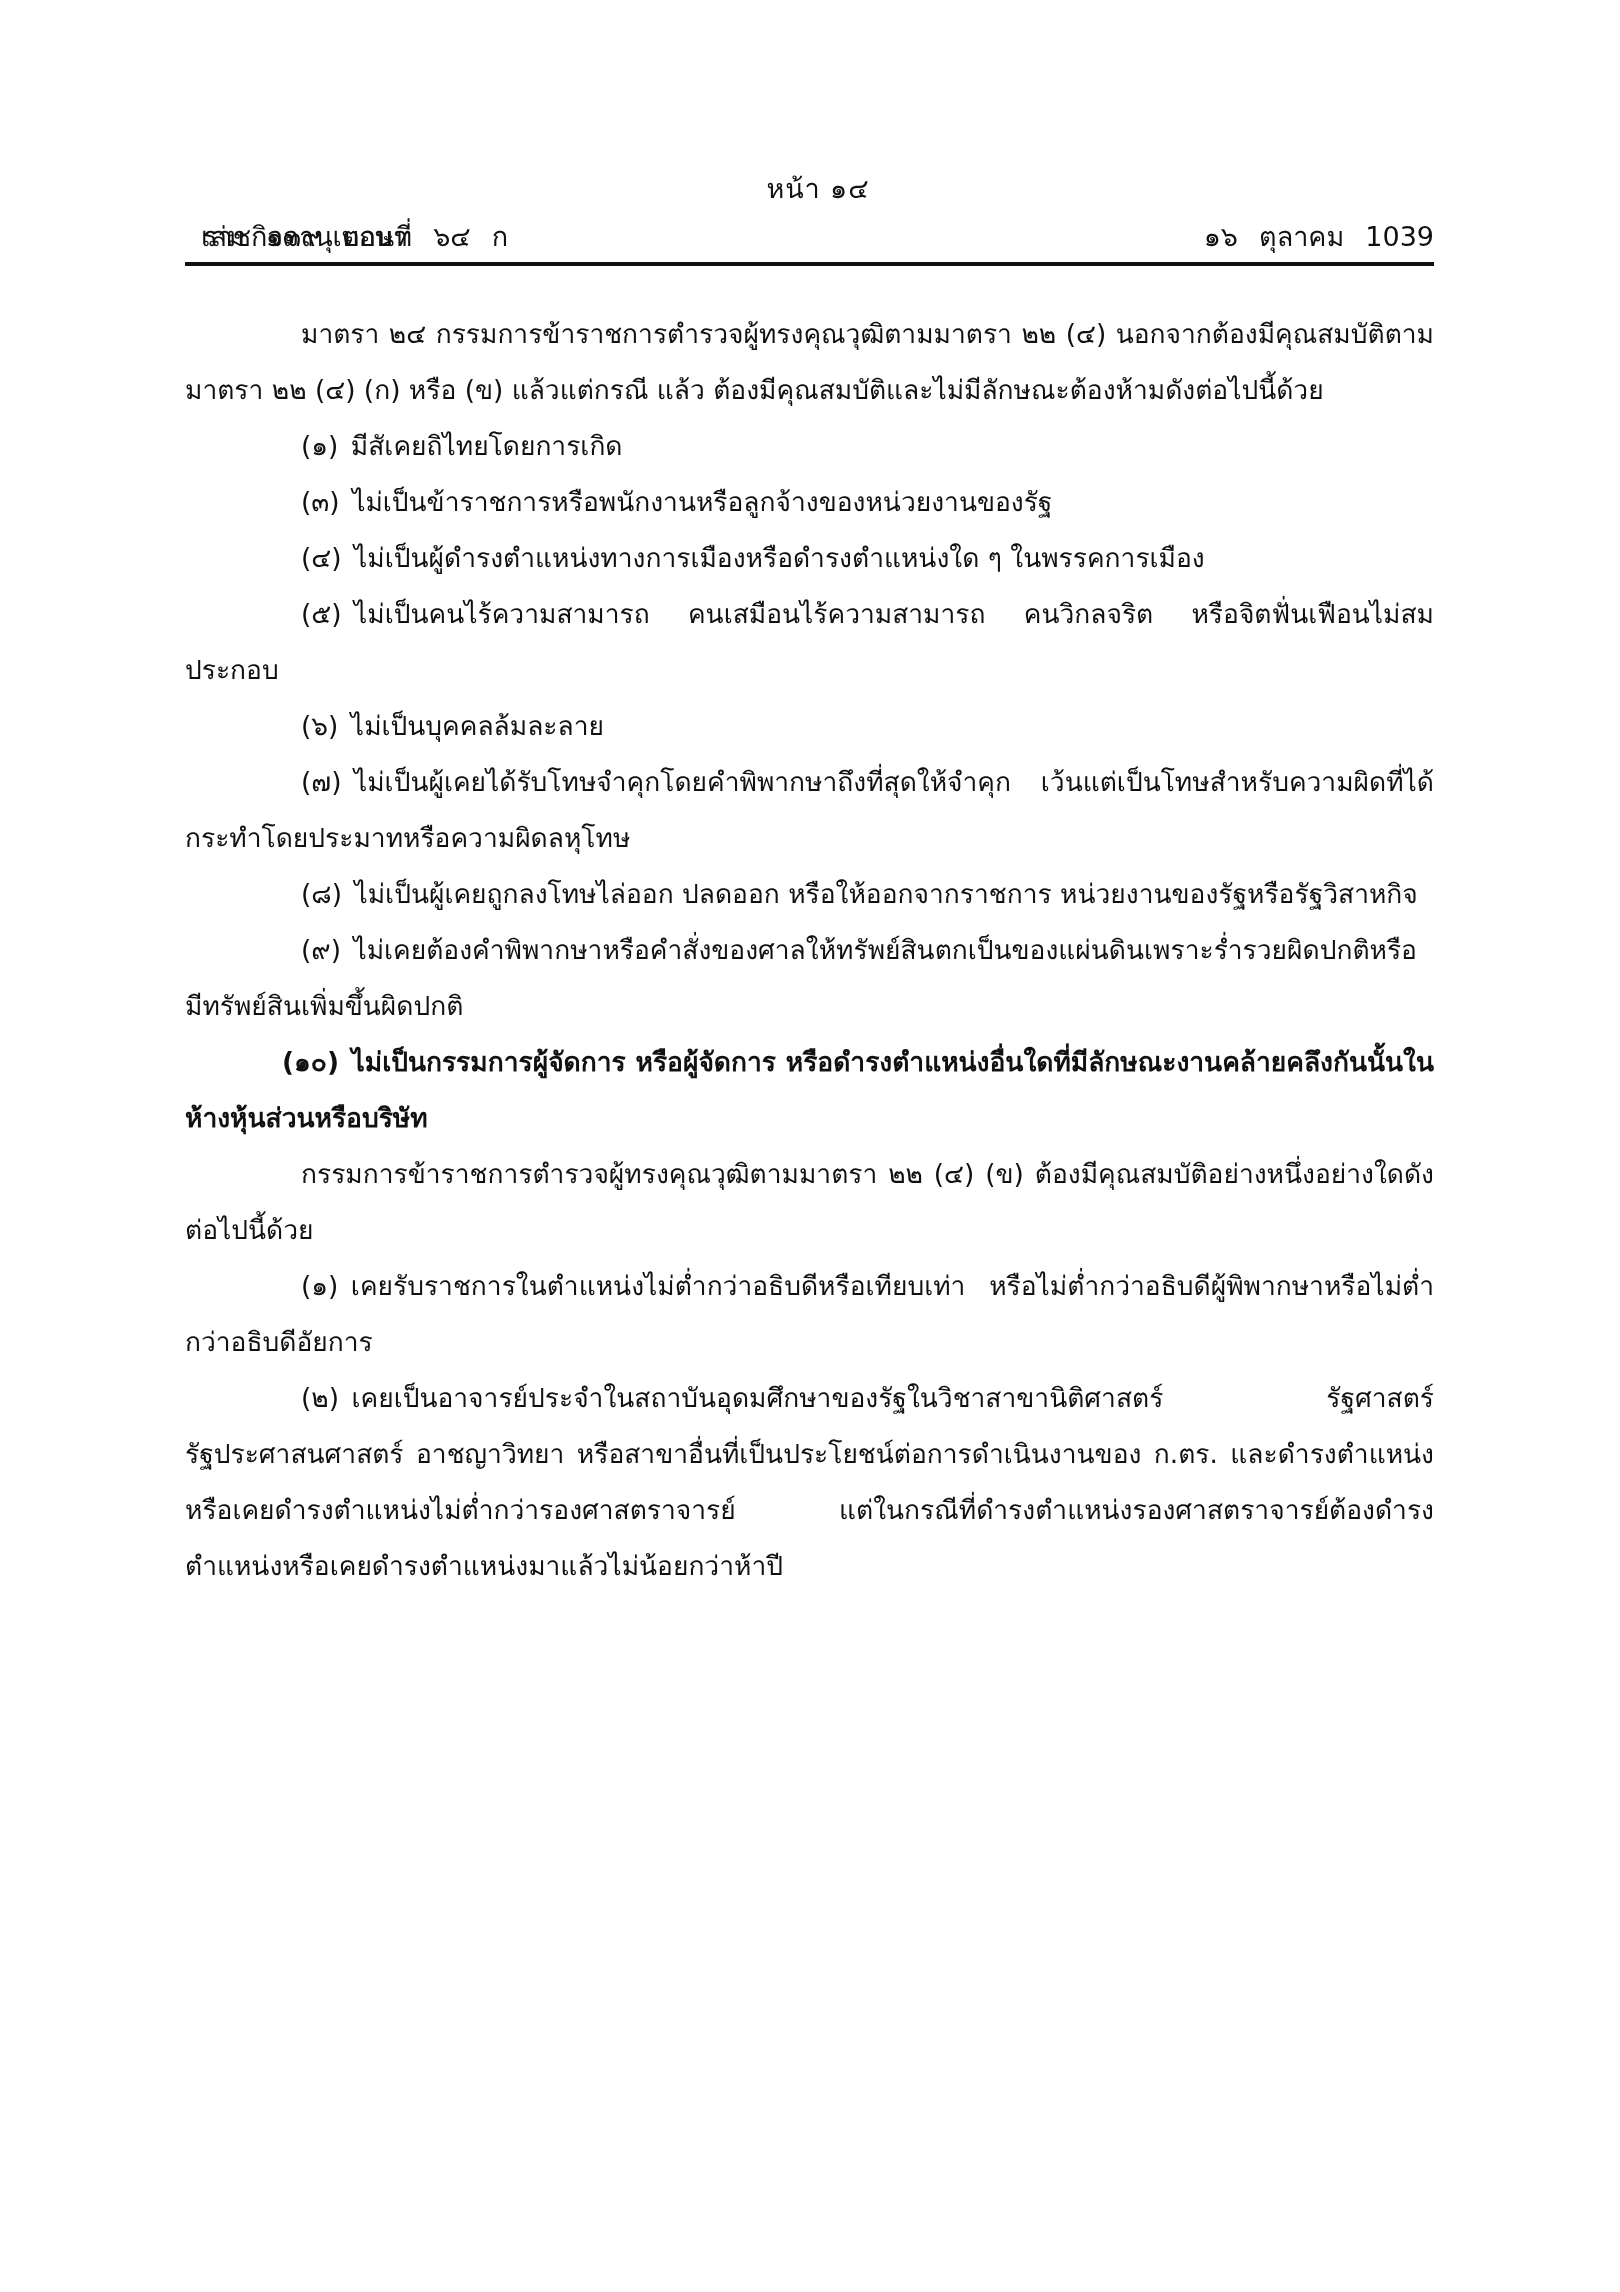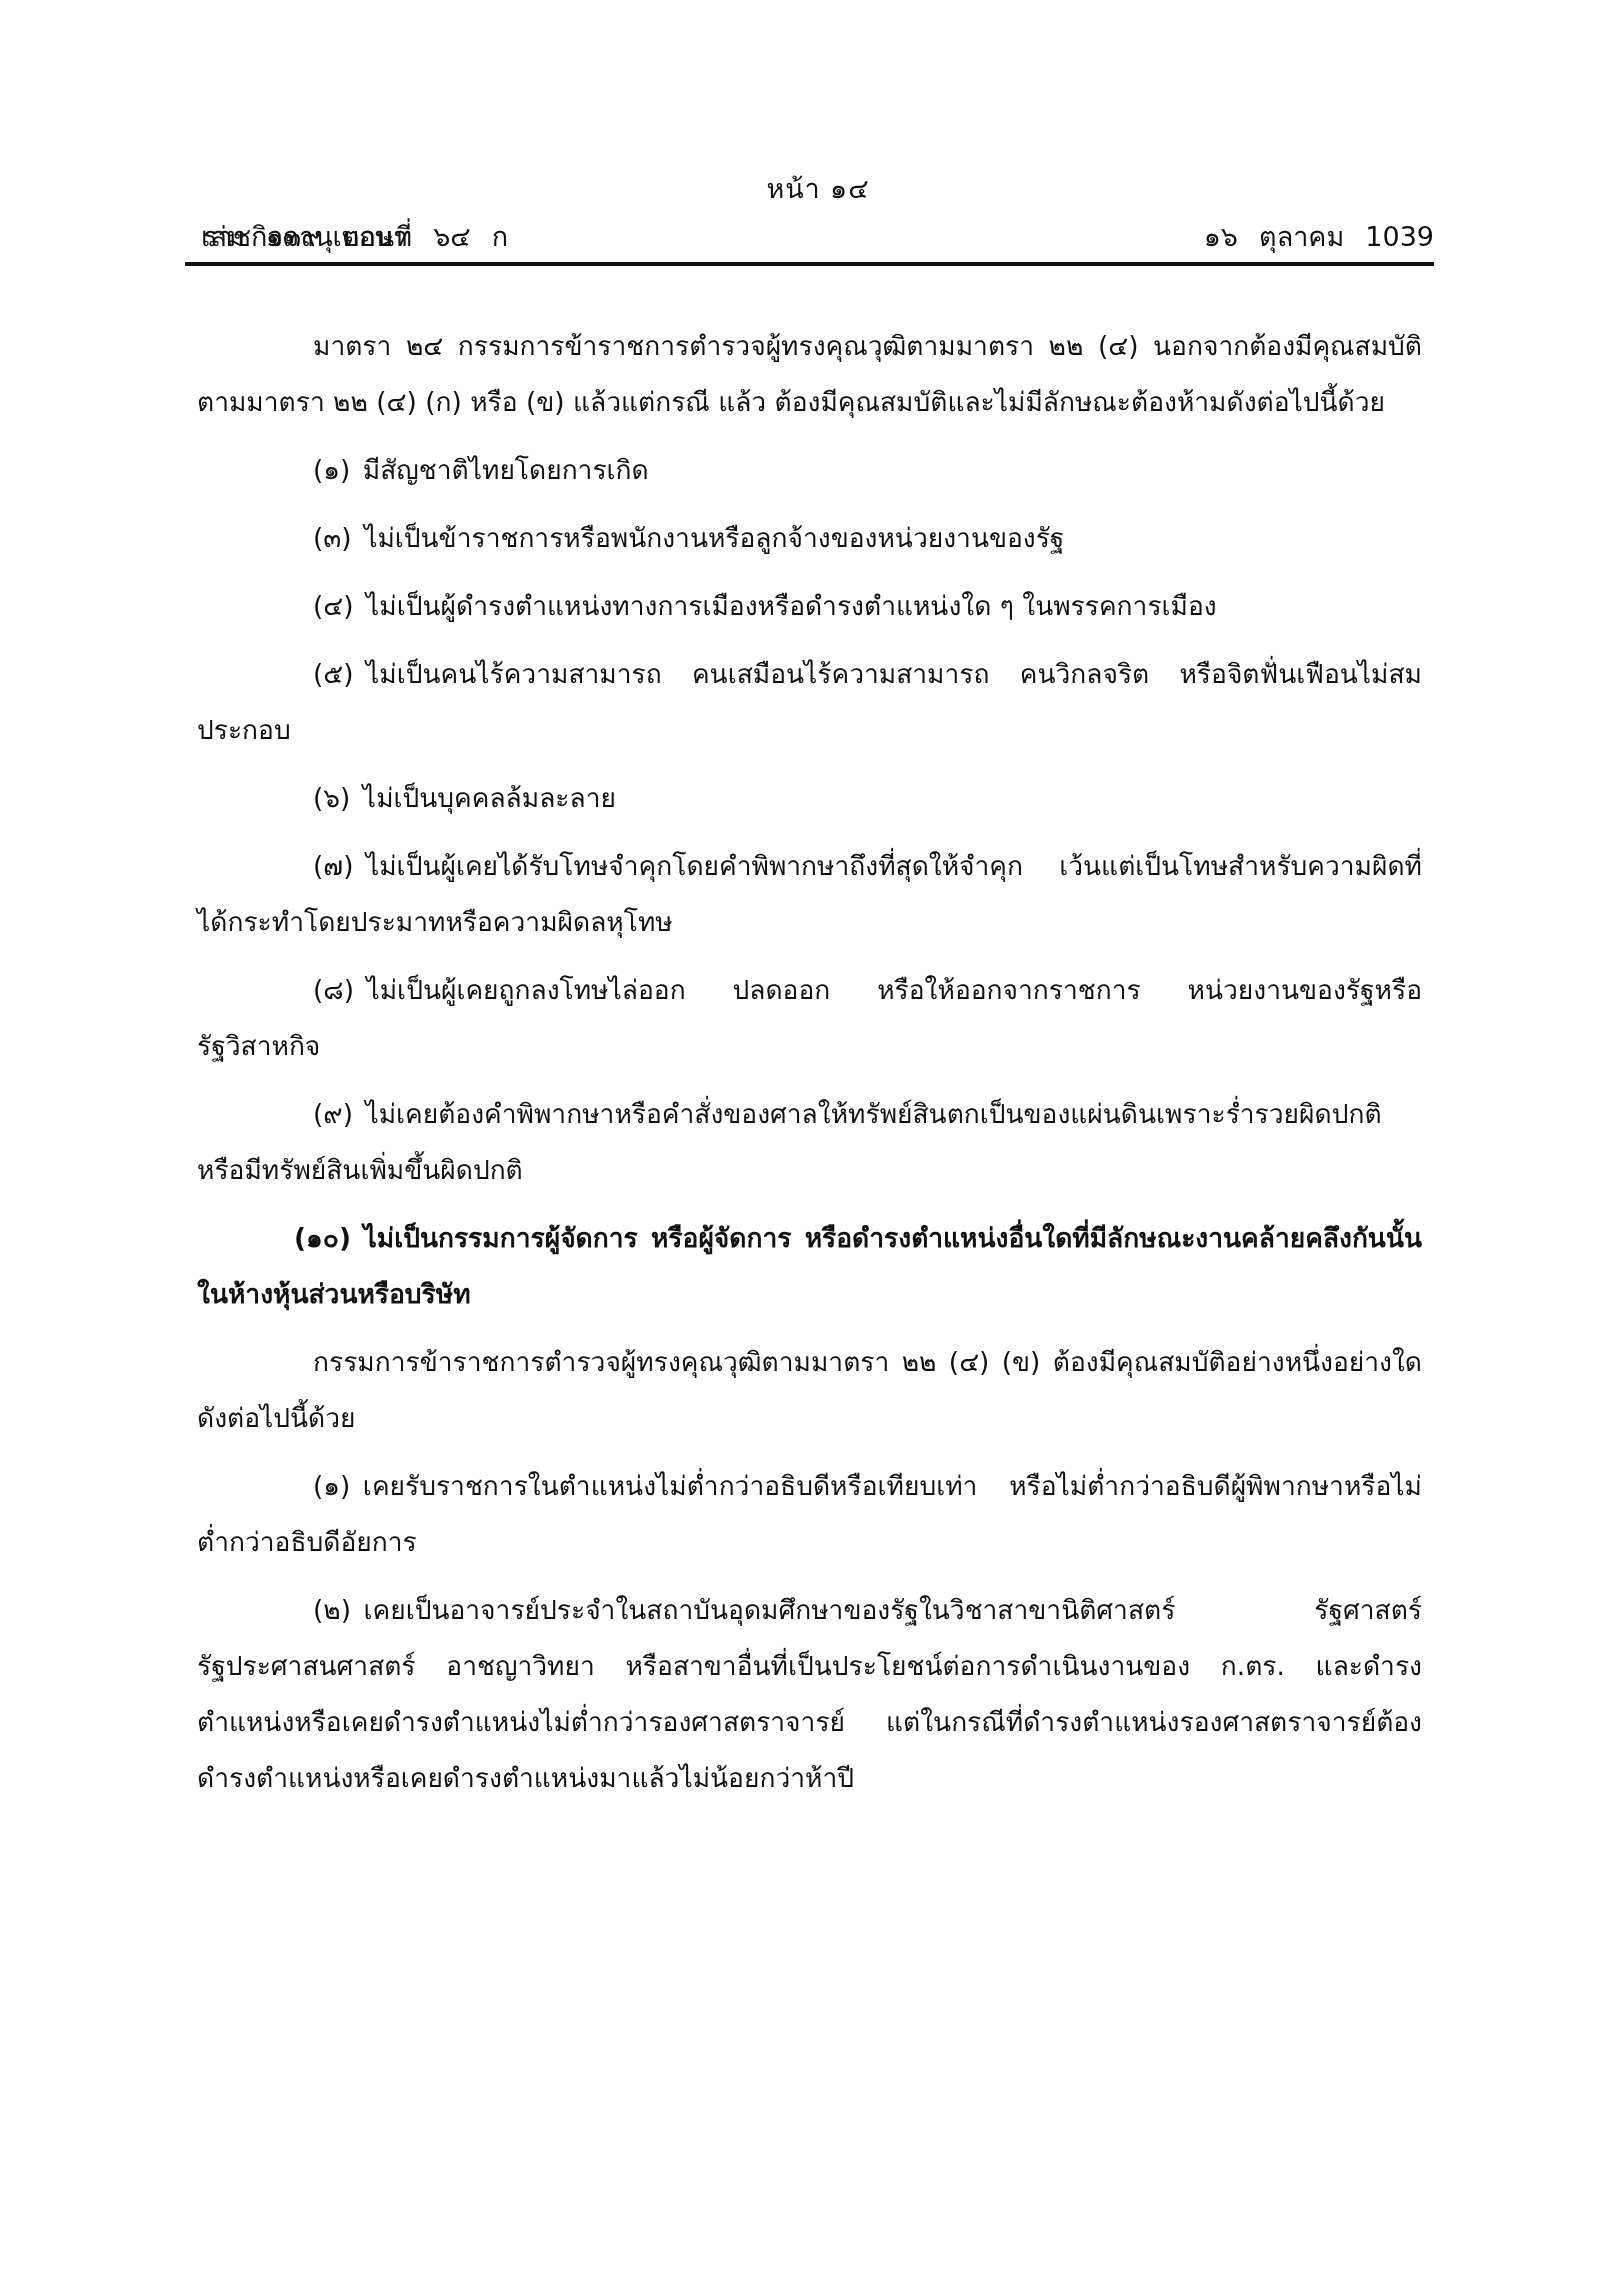--- a/index.html
+++ b/index.html
@@ -18,21 +18,21 @@
   .header-left { position: absolute; left: 16px; top: 0; word-spacing: 12.5px; }
   .header-center { position: absolute; left: 18px; width: 1249px; top: 0; text-align: left; }
   .header-right { position: absolute; right: 0; top: 0; word-spacing: 12.5px; }
   .rule {
     position: absolute; top: 262px; left: 185px; width: 1249px; height: 3.6px; background: #111111;
   }
   .body-text {
     position: absolute; top: 306px; left: 185px; width: 1249px;
     font-size: 26.4px; line-height: 56px;
   }
-  .para { margin: 12px; text-align: justify; text-align-last: left; }
+  .para { margin: 0; text-align: justify; text-align-last: left; }
   .indent { text-indent: 116px; }
   .indent10 { text-indent: 97px; font-weight: bold; }
   .num { margin-right: 12.5px; }
 </style>
 </head>
 <body>
 
 <div>
   <div class="page-number">หน้า ๑๔</div>
 
@@ -40,21 +40,21 @@
     <span class="header-left">เล่ม ๑๓๙ ตอนที่ ๖๔ ก</span>
     <span class="header-center">ราชกิจจานุเบกษา</span>
     <span class="header-right">๑๖ ตุลาคม 1039</span>
   </div>
 
   <div class="rule"></div>
 
   <div class="body-text">
     <p class="para indent">มาตรา ๒๔ กรรมการข้าราชการตำรวจผู้ทรงคุณวุฒิตามมาตรา ๒๒ (๔) นอกจากต้องมีคุณสมบัติตามมาตรา ๒๒ (๔) (ก) หรือ (ข) แล้วแต่กรณี แล้ว ต้องมีคุณสมบัติและไม่มีลักษณะต้องห้ามดังต่อไปนี้ด้วย</p>
 
-    <p class="para indent"><span class="num">(๑)</span><span>มีสัญชาติไทยโดยการเกิด</span></p>
+    <p class="para indent"><span class="num">(๑)</span><span>มีสัเคยถิไทยโดยการเกิด</span></p>
     <p class="para indent"><span class="num">(๓)</span><span>ไม่เป็นข้าราชการหรือพนักงานหรือลูกจ้างของหน่วยงานของรัฐ</span></p>
     <p class="para indent"><span class="num">(๔)</span><span>ไม่เป็นผู้ดำรงตำแหน่งทางการเมืองหรือดำรงตำแหน่งใด ๆ ในพรรคการเมือง</span></p>
     <p class="para indent"><span class="num">(๕)</span><span>ไม่เป็นคนไร้ความสามารถ คนเสมือนไร้ความสามารถ คนวิกลจริต หรือจิตฟั่นเฟือนไม่สมประกอบ</span></p>
     <p class="para indent"><span class="num">(๖)</span><span>ไม่เป็นบุคคลล้มละลาย</span></p>
     <p class="para indent"><span class="num">(๗)</span><span>ไม่เป็นผู้เคยได้รับโทษจำคุกโดยคำพิพากษาถึงที่สุดให้จำคุก เว้นแต่เป็นโทษสำหรับความผิดที่ได้กระทำโดยประมาทหรือความผิดลหุโทษ</span></p>
     <p class="para indent"><span class="num">(๘)</span><span>ไม่เป็นผู้เคยถูกลงโทษไล่ออก ปลดออก หรือให้ออกจากราชการ หน่วยงานของรัฐหรือรัฐวิสาหกิจ</span></p>
     <p class="para indent"><span class="num">(๙)</span><span>ไม่เคยต้องคำพิพากษาหรือคำสั่งของศาลให้ทรัพย์สินตกเป็นของแผ่นดินเพราะร่ำรวยผิดปกติหรือมีทรัพย์สินเพิ่มขึ้นผิดปกติ</span></p>
     <p class="para indent10"><span class="num">(๑๐)</span><span>ไม่เป็นกรรมการผู้จัดการ หรือผู้จัดการ หรือดำรงตำแหน่งอื่นใดที่มีลักษณะงานคล้ายคลึงกันนั้นในห้างหุ้นส่วนหรือบริษัท</span></p>
 
     <p class="para indent">กรรมการข้าราชการตำรวจผู้ทรงคุณวุฒิตามมาตรา ๒๒ (๔) (ข) ต้องมีคุณสมบัติอย่างหนึ่งอย่างใดดังต่อไปนี้ด้วย</p>

